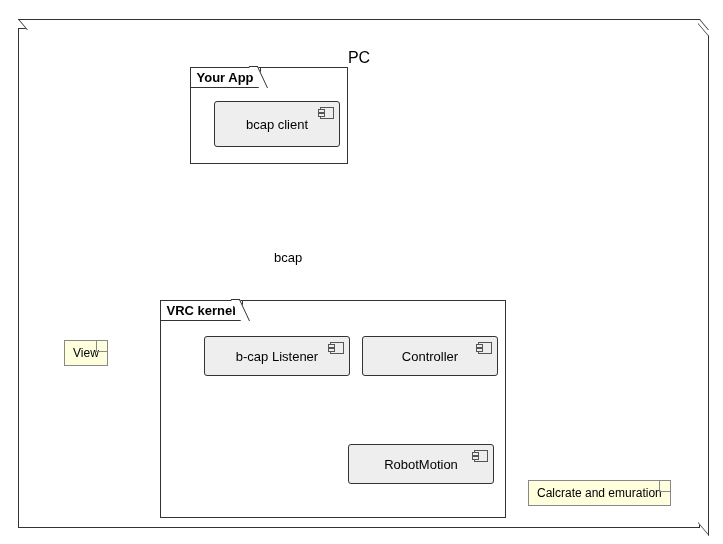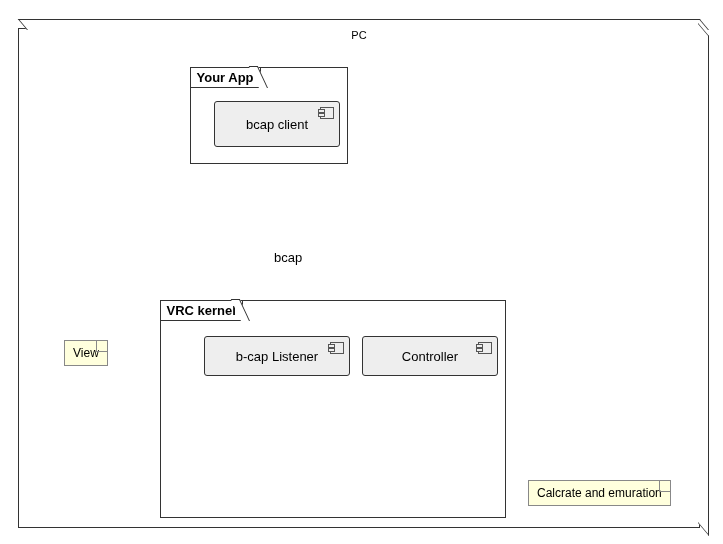--- a/index.html
+++ b/index.html
@@ -40,24 +40,24 @@
     bottom: 4px;
     width: 10px;
     background: #fff;
     border: 1.5px solid #333;
     border-left: none;
     transform: skewY(50deg);
     transform-origin: left;
   }
   .node-title {
     position: absolute;
-    top: 0;
+    top: 20px;
     left: 50%;
     transform: translateX(-50%);
-    font-size: 11px;
+    font-size: 16px;
   }
   .package {
     position: absolute;
     border: 1.5px solid #333;
     background: #fff;
   }
   .package-tab {
     position: absolute;
     top: -1.5px;
     left: -1.5px;
@@ -187,20 +187,24 @@
   <div class="component" style="left:352px; top:326px; width:118px; height:38px;">
     <span>Controller</span>
     <span class="comp-icon"></span>
   </div>
 
   <div class="component" style="left:194px; top:326px; width:128px; height:38px;">
     <span>b-cap Listener</span>
     <span class="comp-icon"></span>
   </div>
 
+  <div class="component" style="left:338px; top:434px; width:128px; height:38px;">
+    <span>RobotMotion</span>
+    <span class="comp-icon"></span>
+  </div>
 
 
   <div class="note" style="left:46px; top:330px;margin-left:8px;">
     <span>View</span>
   </div>
 
   <div class="note" style="left:518px; top:434px;margin-top:36px;">
     <span>Calcrate and emuration</span>
   </div>
 

